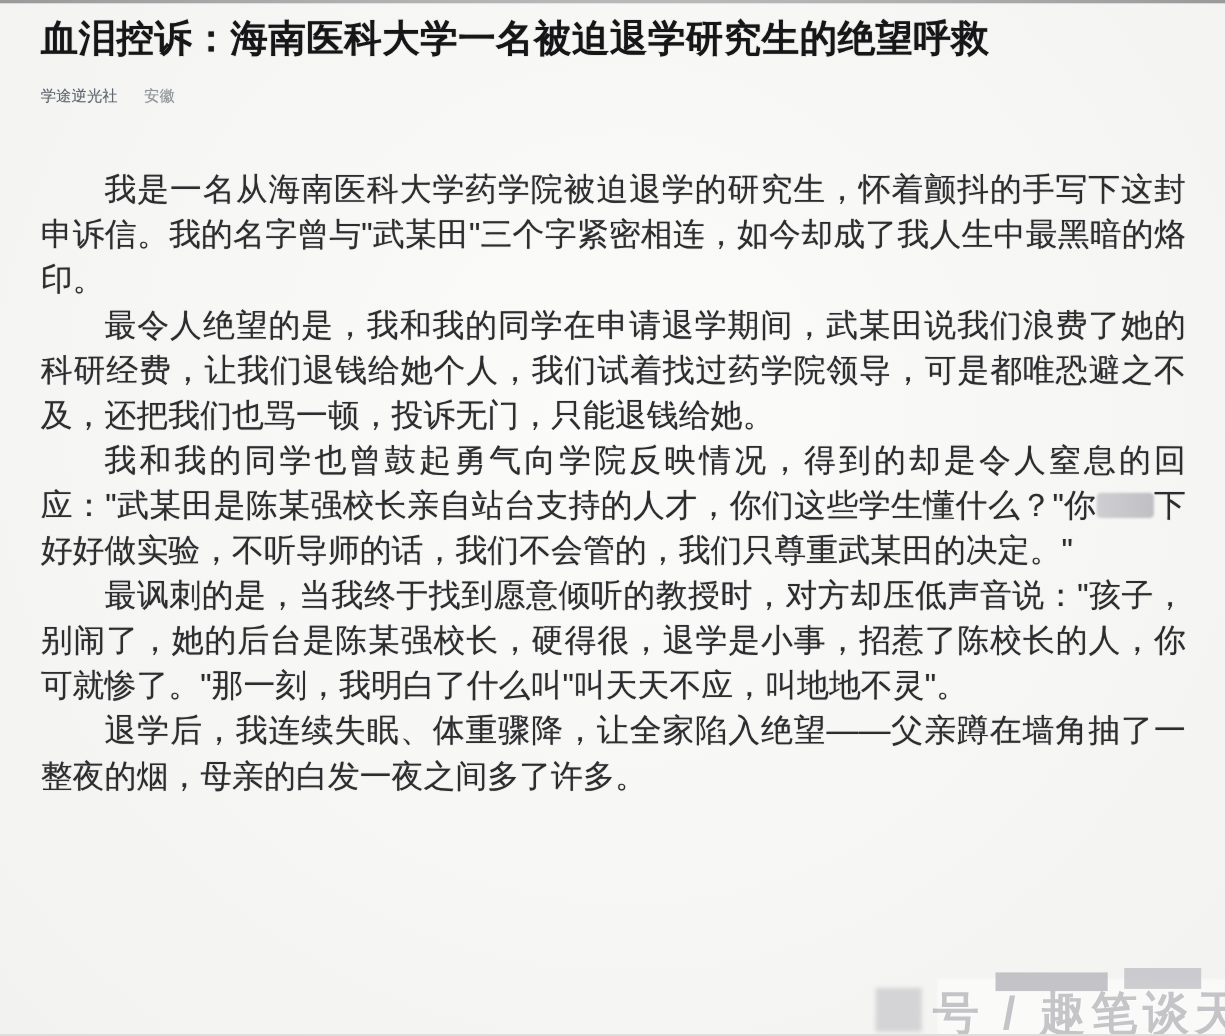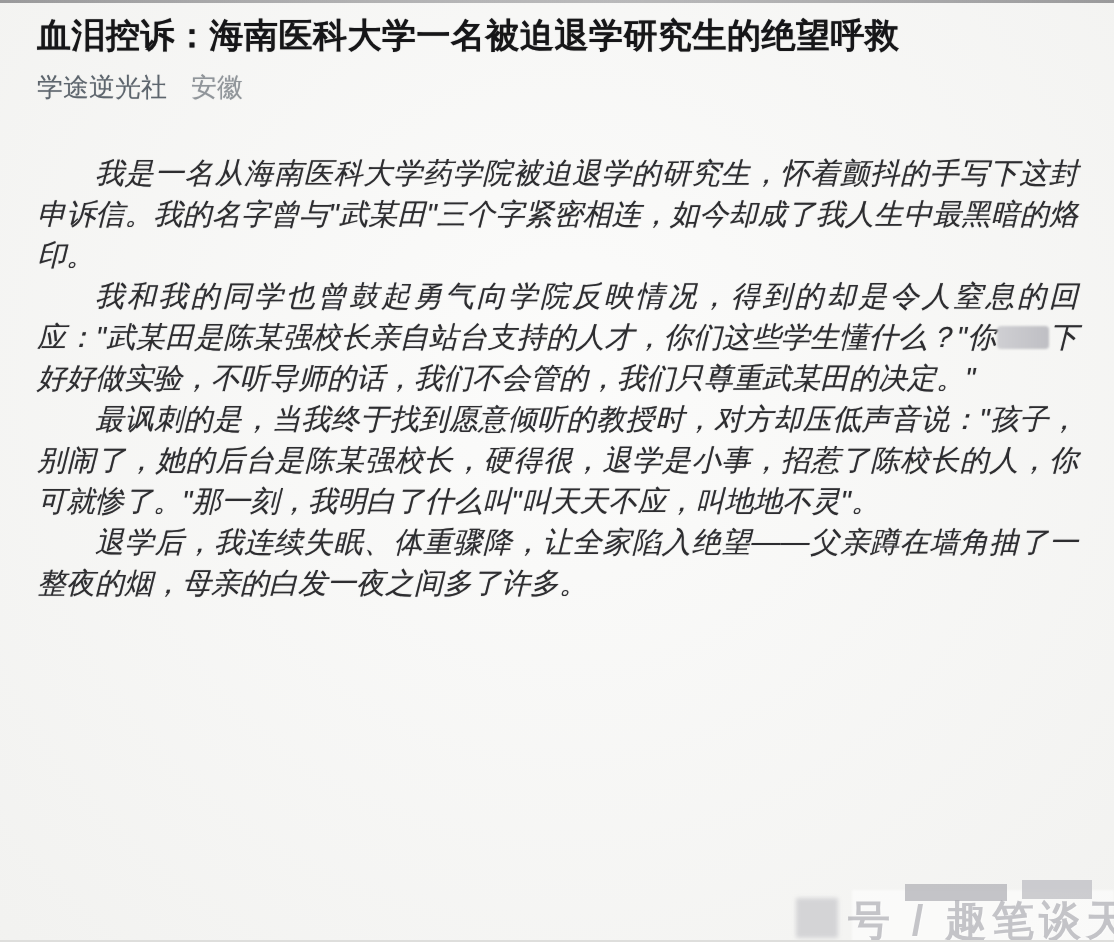--- a/index.html
+++ b/index.html
@@ -29,38 +29,37 @@
     font-weight: 700;
     color: #161618;
     letter-spacing: 0.5px;
     text-shadow: 0 0 1px rgba(25,25,28,.55);
   }
   .byline {
     margin-top: 16px;
     display: flex;
     align-items: baseline;
     gap: 24px;
-    font-size: 26px;
+    font-size: 14px;
     line-height: 28px;
     color: #90959a;
     text-shadow: 0 0 1px rgba(120,125,130,.4);
   }
   .byline .author { color: #5d656d; }
   article.body-text {
     margin-top: 52px;
     font-size: 29px;
     line-height: 41px;
     color: #2d2d30;
     text-align: justify;
     text-shadow: 0 0 1px rgba(45,45,48,.45);
   }
   article.body-text p {
     margin: 0;
     text-indent: 2em;
-    font-style: italic;
   }
   .censor-blur {
     display: inline-block;
     width: 52px; height: 23px;
     background: linear-gradient(90deg, #cfcfd3, #bfbfc4);
     border-radius: 4px;
     vertical-align: -2px;
     filter: blur(1px);
   }
   
@@ -121,20 +120,21 @@
 
   <h1 class="title">血泪控诉：海南医科大学一名被迫退学研究生的绝望呼救</h1>
 
   <div class="byline">
     <span class="author">学途逆光社</span>
     <span class="location">安徽</span>
   </div>
 
   <article class="body-text">
     <p>我是一名从海南医科大学药学院被迫退学的研究生，怀着颤抖的手写下这封申诉信。我的名字曾与"武某田"三个字紧密相连，如今却成了我人生中最黑暗的烙印。</p>
+    <p>最令人绝望的是，我和我的同学在申请退学期间，武某田说我们浪费了她的科研经费，让我们退钱给她个人，我们试着找过药学院领导，可是都唯恐避之不及，还把我们也骂一顿，投诉无门，只能退钱给她。</p>
     <p>
       <span>我和我的同学也曾鼓起勇气向学院反映情况，得到的却是令人窒息的回应："武某田是陈某强校长亲自站台支持的人才，你们这些学生懂什么？"你</span><span class="censor-blur"></span><span>下好好做实验，不听导师的话，我们不会管的，我们只尊重武某田的决定。"</span>
     </p>
     <p>最讽刺的是，当我终于找到愿意倾听的教授时，对方却压低声音说："孩子，别闹了，她的后台是陈某强校长，硬得很，退学是小事，招惹了陈校长的人，你可就惨了。"那一刻，我明白了什么叫"叫天天不应，叫地地不灵"。</p>
     <p>退学后，我连续失眠、体重骤降，让全家陷入绝望——父亲蹲在墙角抽了一整夜的烟，母亲的白发一夜之间多了许多。</p>
   </article>
 
 </div>
 
 <div class="wm-band"></div>

